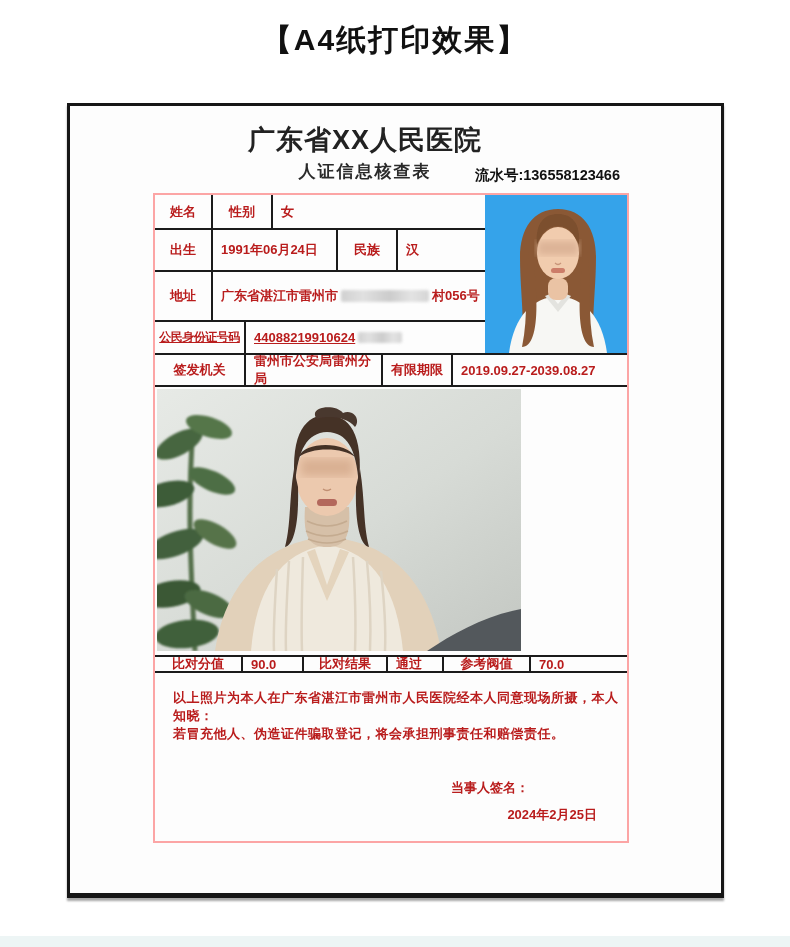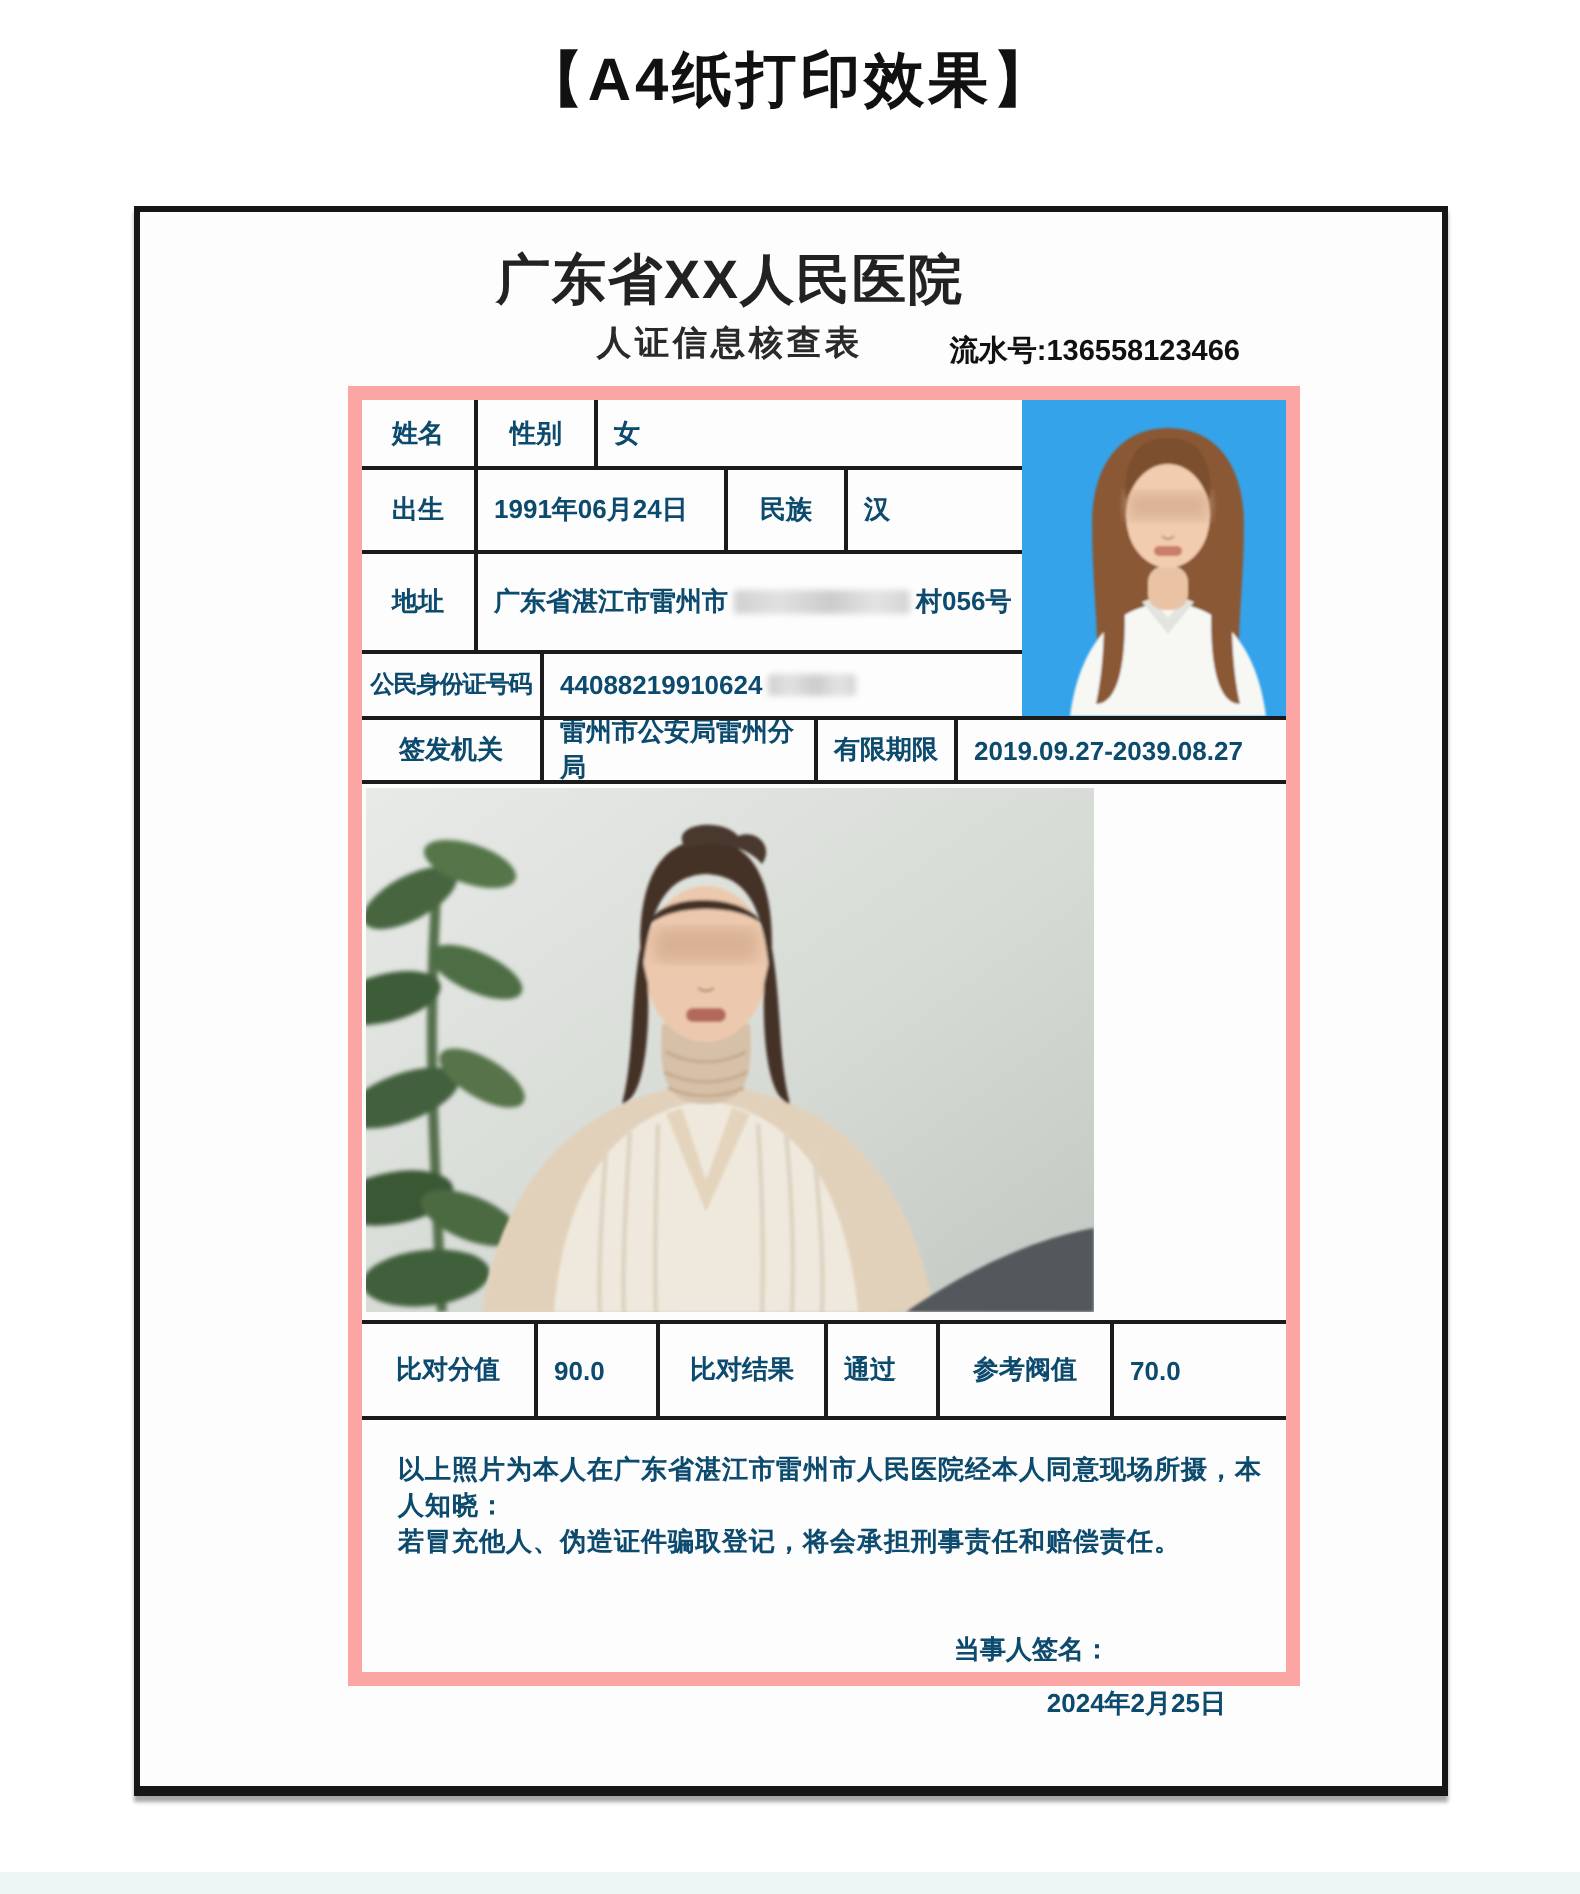--- a/index.html
+++ b/index.html
@@ -23,34 +23,34 @@
   }
   .form-subtitle {
     position:absolute; top:54px; left:0; width:590px; text-align:center;
     font-size:17px; font-weight:bold; color:#2a2a2a; letter-spacing:2px;
   }
   .serial {
     position:absolute; top:60px; right:101px;
     font-size:14.5px; font-weight:bold; color:#111;
   }
   .form-table {
-    position:absolute; left:104px; top:87px; width:476px; height:650px;
-    border:7px solid #fca5a5; font-weight:bold; font-size:13px; color:#0c4a6e;
+    position:absolute; left:83px; top:87px; width:476px; height:650px;
+    border:2px solid #fca5a5; font-weight:bold; font-size:13px; color:#b91c1c;
   }
   .row { display:flex; border-bottom:2px solid #1b1b1b; }
   .row.last { border-bottom:none; }
   .cell { display:flex; align-items:center; border-right:2px solid #1b1b1b; overflow:hidden; }
   .cell.end { border-right:none; }
   .cell.lbl { justify-content:center; text-align:center; }
   .cell.val { padding-left:8px; }
   .top-section { display:flex; height:160px; border-bottom:2px solid #1b1b1b; }
   .left-grid { width:330px; display:flex; flex-direction:column; }
-  .left-grid .row:last-child { border-bottom:none; }
+  .left-grid .row:last-child { border-bottom:none;text-decoration:underline; }
   .h35{height:35px;} .h42{height:42px;} .h50{height:50px;} .h33{height:33px;flex:1;}
-  .h32{height:32px;} .h270{height:270px;} .h31{height:48px;} .h157{height:157px;}
+  .h32{height:32px;} .h270{height:270px;} .h31{height:16px;} .h157{height:157px;}
   .w58{width:58px;} .w125{width:125px;} .w60{width:60px;} .w87{width:87px;}
   .w91{width:91px;} .w137{width:137px;} .w70{width:70px;} .w178{width:178px;flex:1;}
   .w239{width:239px;flex:1;} .w272{width:272px;flex:1;}
   .w88{width:88px;} .w61{width:61px;} .w84{width:84px;} .w56{width:56px;} .w100{width:100px;flex:1;}
   .small-lbl { font-size:12px; letter-spacing:-0.5px; }
   .photo-col { width:146px; padding:0; display:block; }
   .photo-col svg { display:block; width:146px; height:158px; }
   .live-photo-cell { width:388px; position:relative; background:#fdfdfd; }
   .live-photo-cell svg { position:absolute; left:2px; top:2px; }
   .censor {

